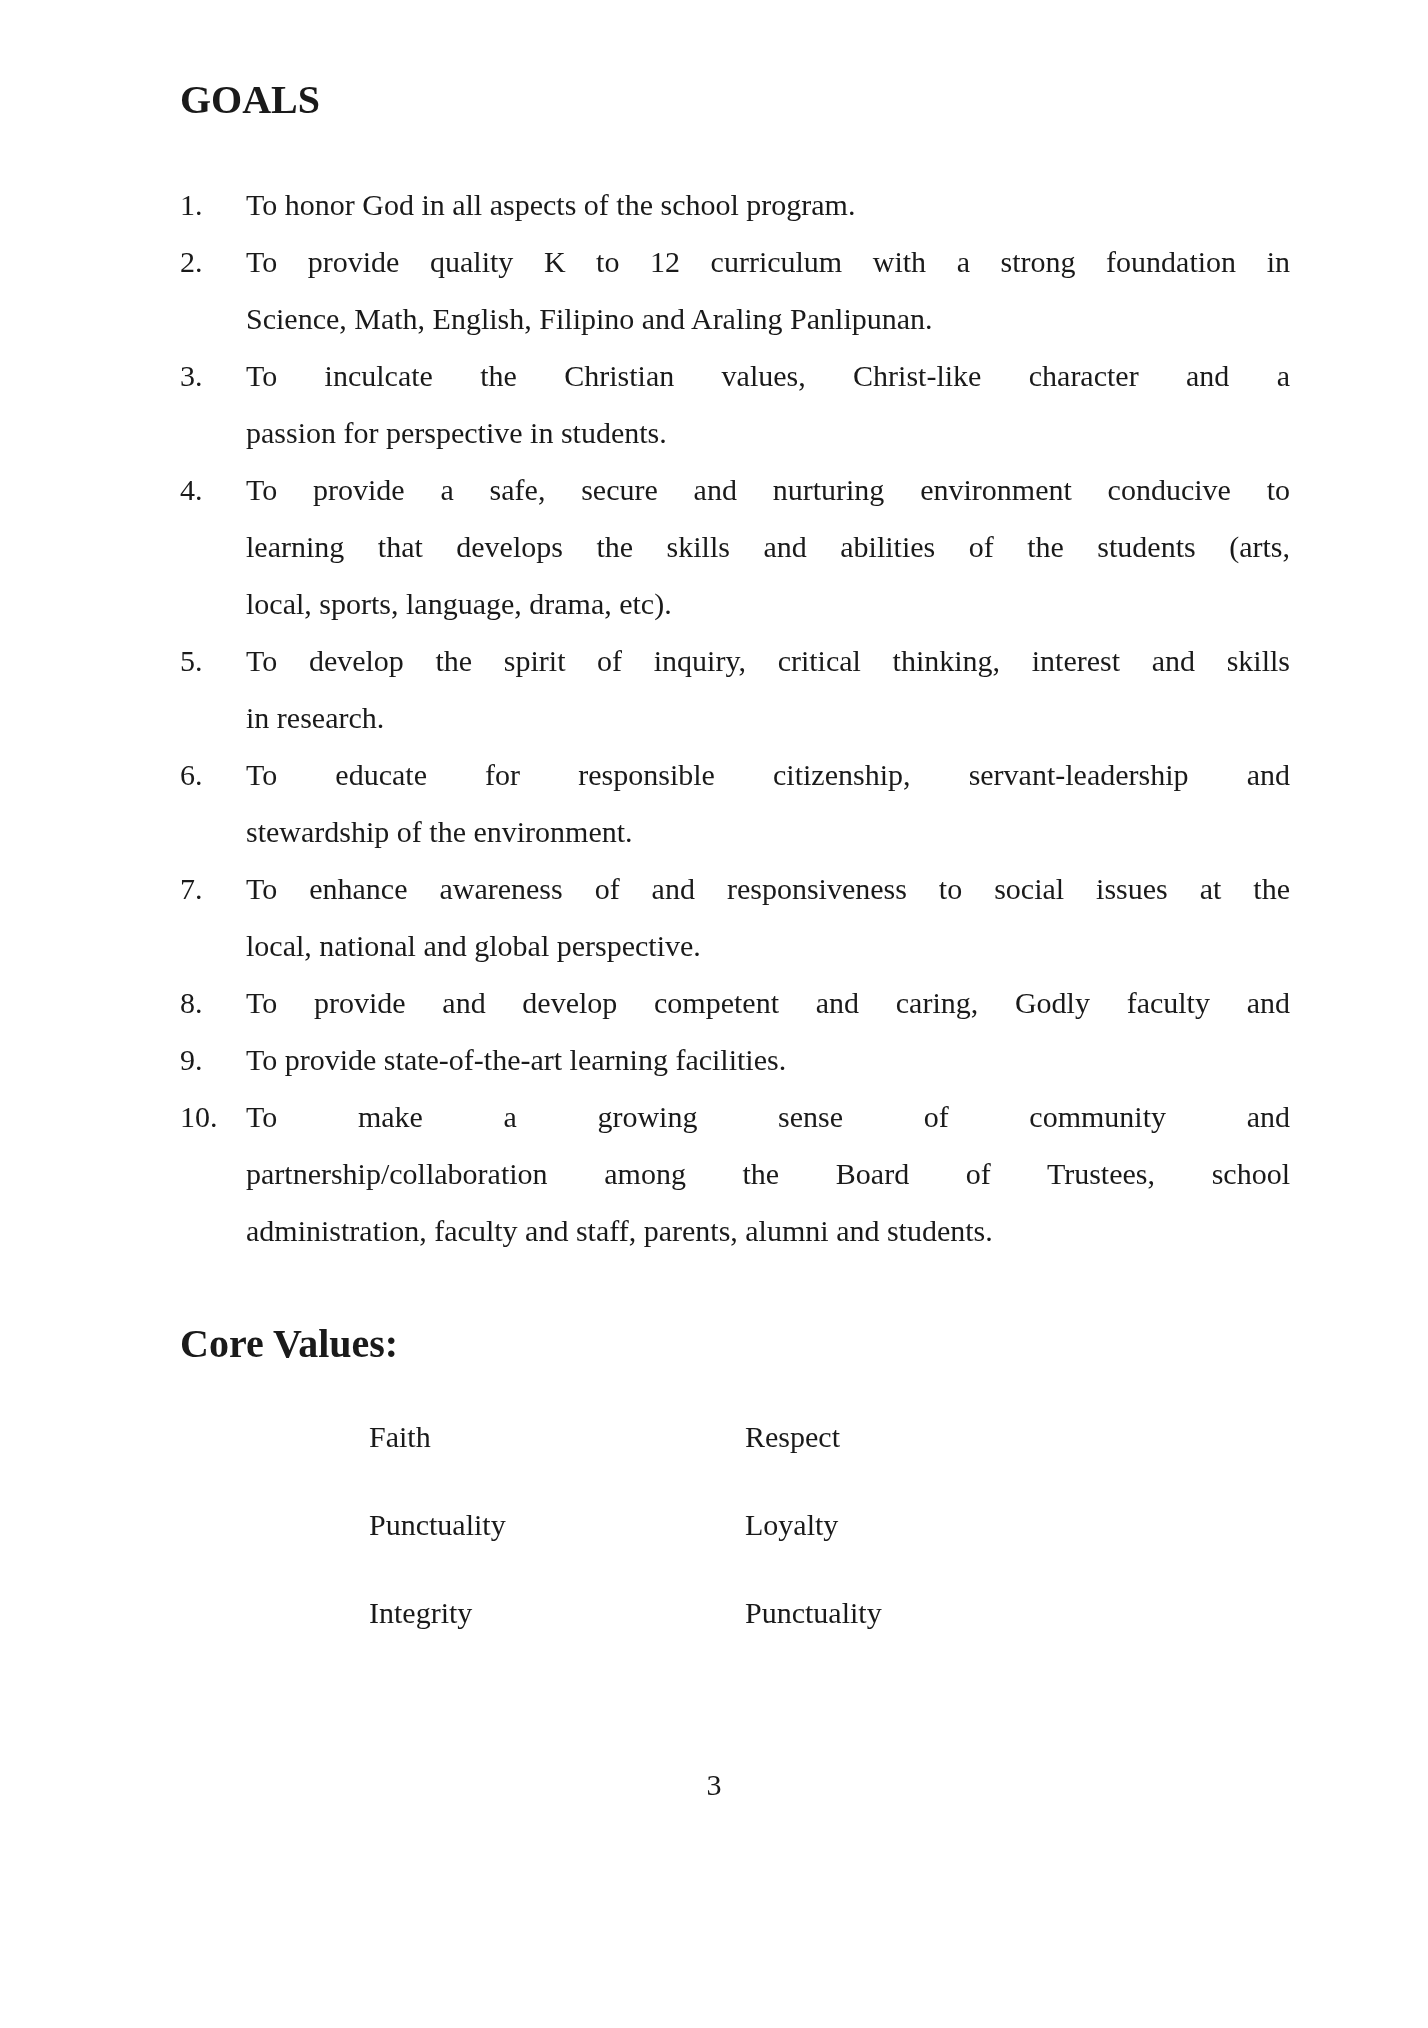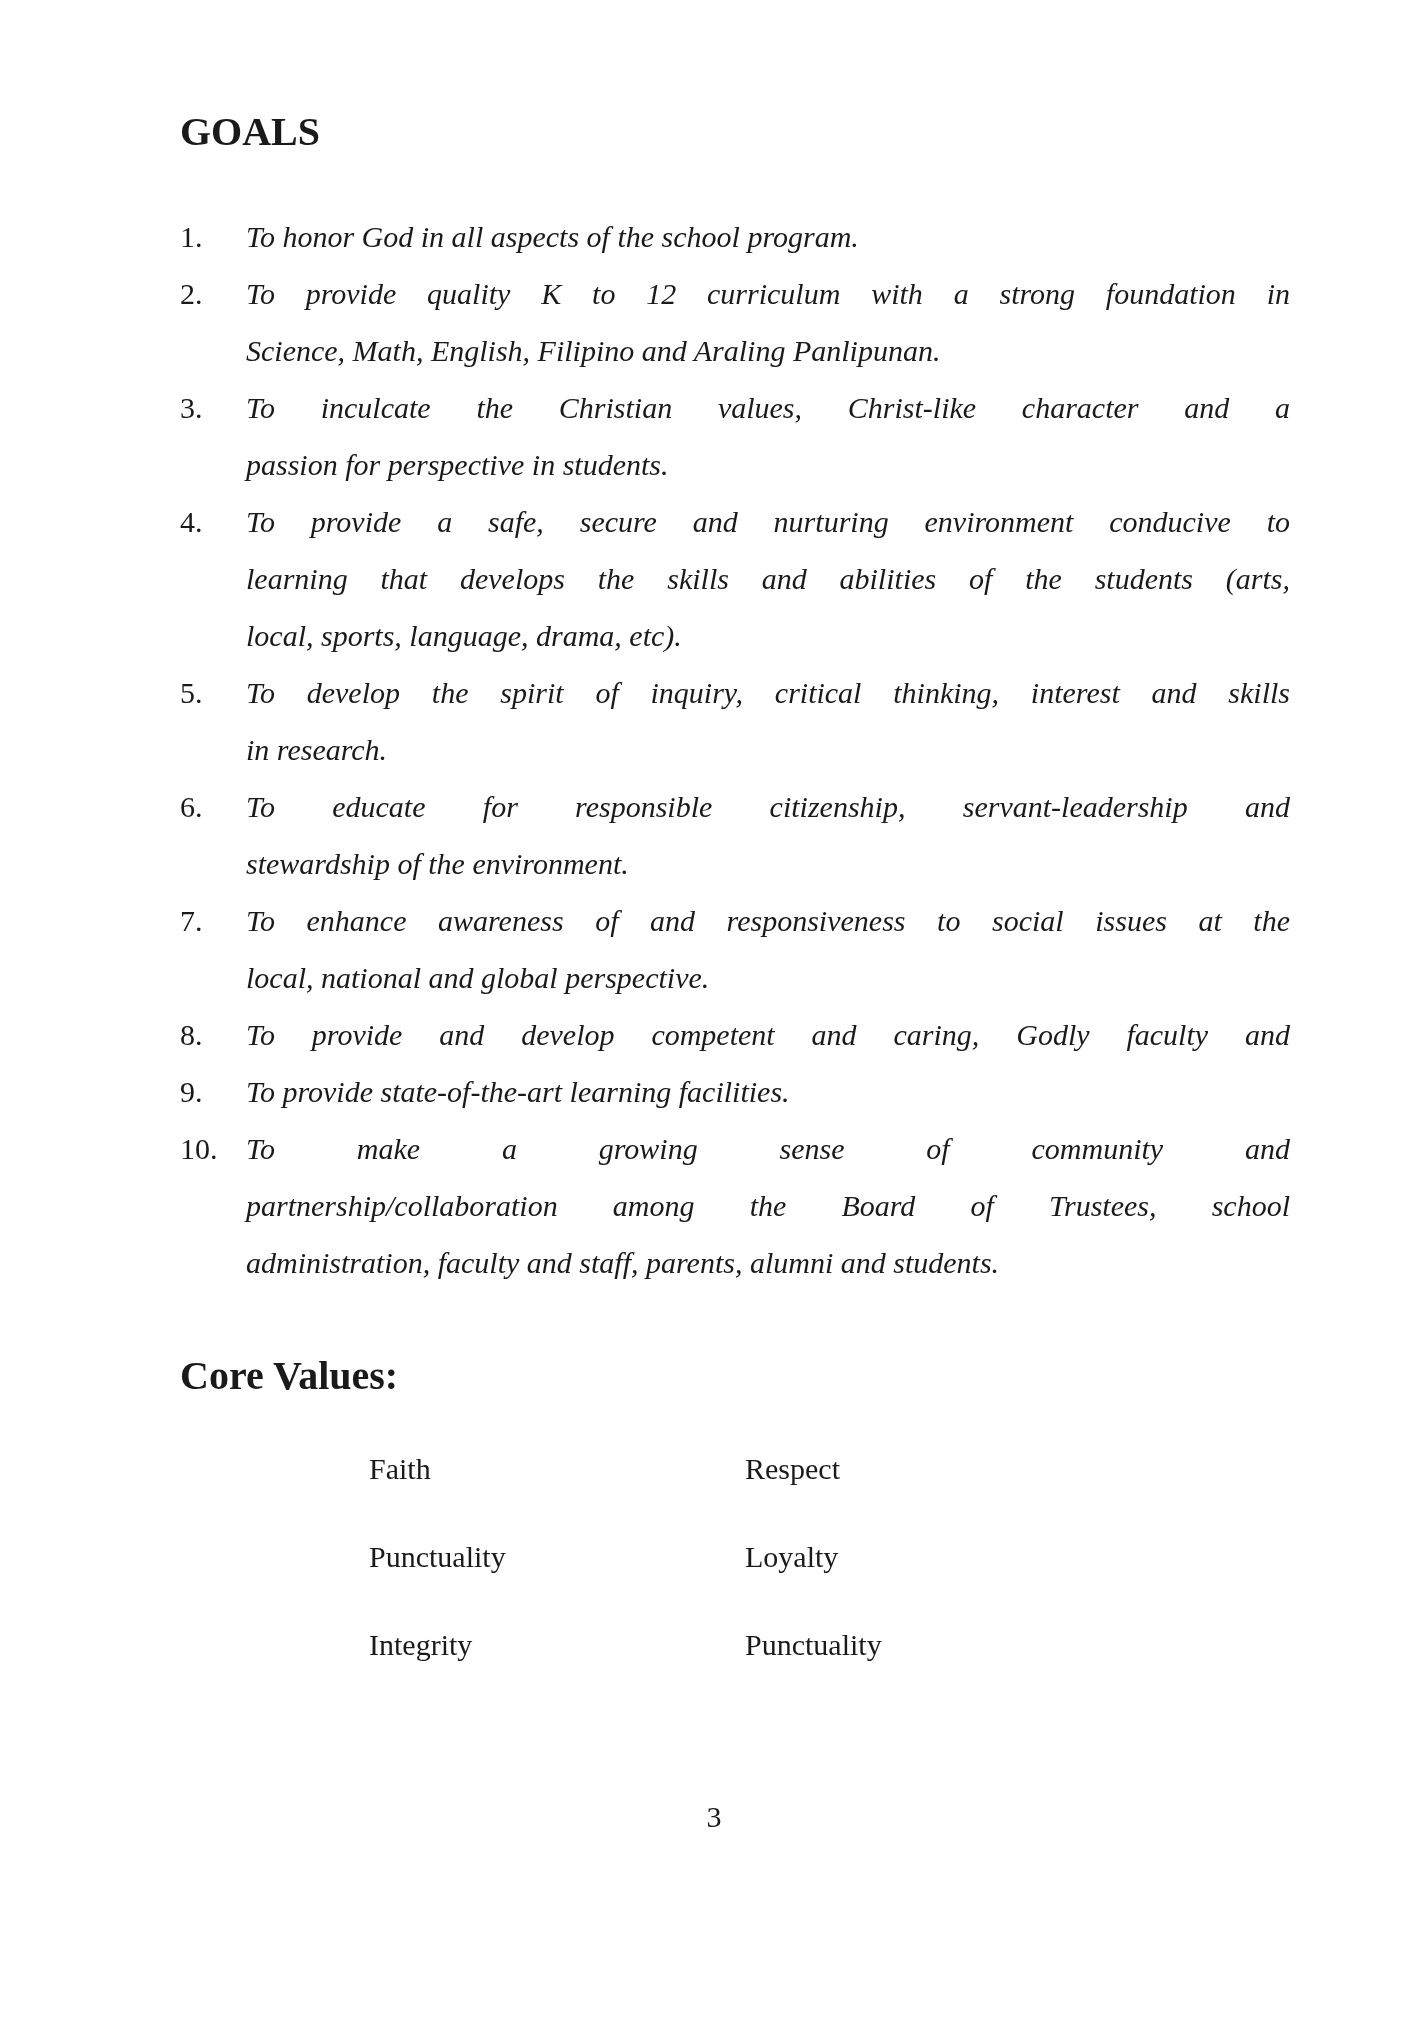--- a/index.html
+++ b/index.html
@@ -14,34 +14,34 @@
     font-size: 30px;
     overflow: hidden;
     position: relative;
   }
   .heading {
     font-weight: 700;
     font-size: 40px;
     line-height: 44px;
     margin: 0 0 0 180px;
   }
-  #goals-heading { padding-top: 110px; }
+  #goals-heading { padding-top: 78px; }
   #core-values-heading { margin-top: 63px; }
   .goals-list {
     margin: 54px 138px 0 180px;
   }
   .goal-item {
     display: flex;
     line-height: 57px;
   }
   .goal-num {
     min-width: 66px;
     flex: 0 0 auto;
   }
-  .goal-text { flex: 1 1 auto; font-style: italic; }
+  .goal-text { flex: 1 1 auto; }
   .gline {
     text-align: justify;
     text-align-last: justify;
   }
   .gline.last-line {
     text-align-last: left;
   }
   .values-grid {
     margin: 42px 4px 0 369px;
   }

